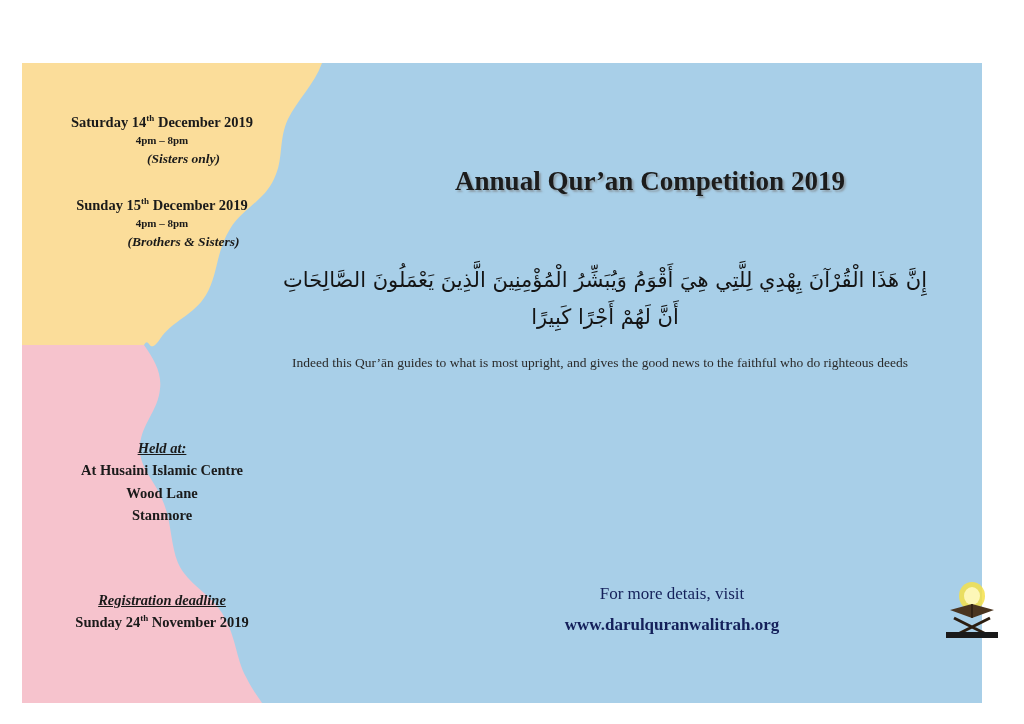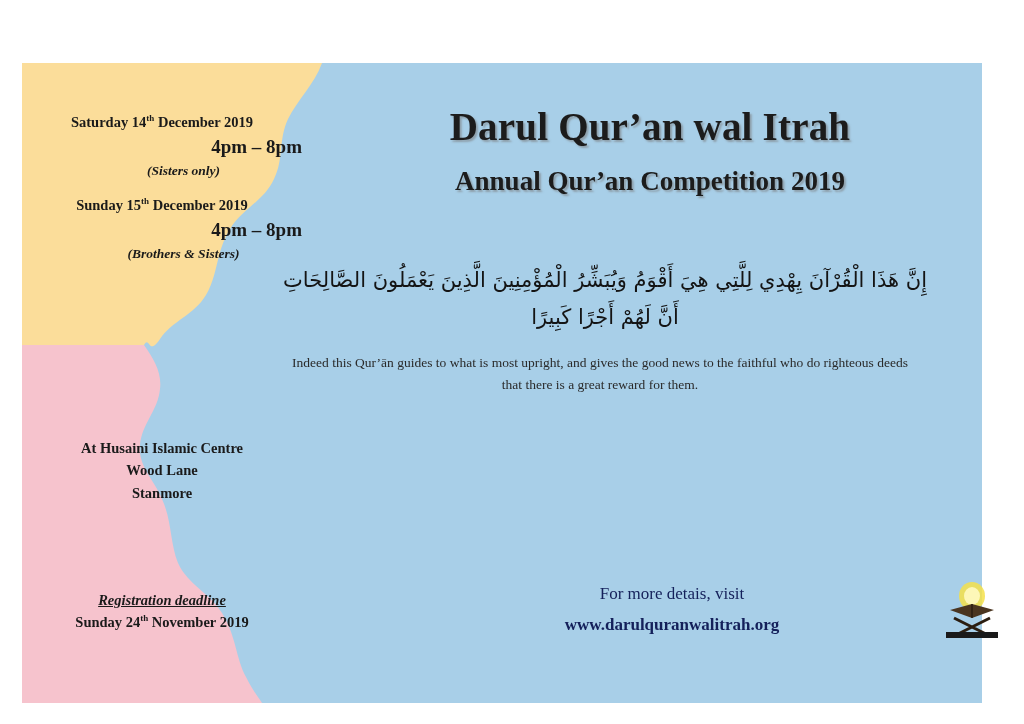--- a/index.html
+++ b/index.html
@@ -56,22 +56,21 @@
     font-weight: bold;
   }
   .date-block .sub {
     font-weight: bold;
     font-style: italic;
     font-size: 13.5px;
     padding-left: 43px;
   }
   .date-block .time {
     font-weight: bold;
-    font-size: 19px;
-    text-align: right;
+    font-size: 11px;
   }
   .date-block sup {
     font-size: 9px;
     vertical-align: super;
   }
 
   #dates1 { top: 112px; }
   #dates2 { top: 195px; }
 
   #venue {
@@ -217,43 +216,42 @@
 
   <div class="left-col date-block" id="dates2">
     <div>
       <span>Sunday 15</span><sup>th</sup><span> December 2019</span>
     </div>
     <div class="time">4pm – 8pm</div>
     <div class="sub">(Brothers &amp; Sisters)</div>
   </div>
 
   <div class="left-col" id="venue">
+    <div class="hdr">Held at:</div>
     <div>At Husaini Islamic Centre</div>
     <div>Wood Lane</div>
     <div>Stanmore</div>
   </div>
 
   <div class="left-col" id="deadline">
     <div class="hdr">Registration deadline</div>
     <div>
       <span>Sunday 24</span><sup>th</sup><span> November 2019</span>
     </div>
   </div>
 
-  <div class="title-wrap" id="title-main">Darul Qur’an wal Itrah</div>
   <div class="title-wrap" id="title-sub">Annual Qur’an Competition 2019</div>
 
   <div id="ayah">
     <div>إِنَّ هَذَا الْقُرْآنَ يِهْدِي لِلَّتِي هِيَ أَقْوَمُ وَيُبَشِّرُ الْمُؤْمِنِينَ الَّذِينَ يَعْمَلُونَ الصَّالِحَاتِ</div>
     <div>أَنَّ لَهُمْ أَجْرًا كَبِيرًا</div>
   </div>
 
   <div id="translation">
     <div>Indeed this Qur’ān guides to what is most upright, and gives the good news to the faithful who do righteous deeds</div>
-    <div>that there is a great reward for them.</div>
   </div>
 
 
   <div id="cta">
     <div>For more detais, visit</div>
     <div class="url">www.darulquranwalitrah.org</div>
   </div>
 
   <div id="logo">
     <svg viewBox="0 0 56 60" width="56" height="60">

